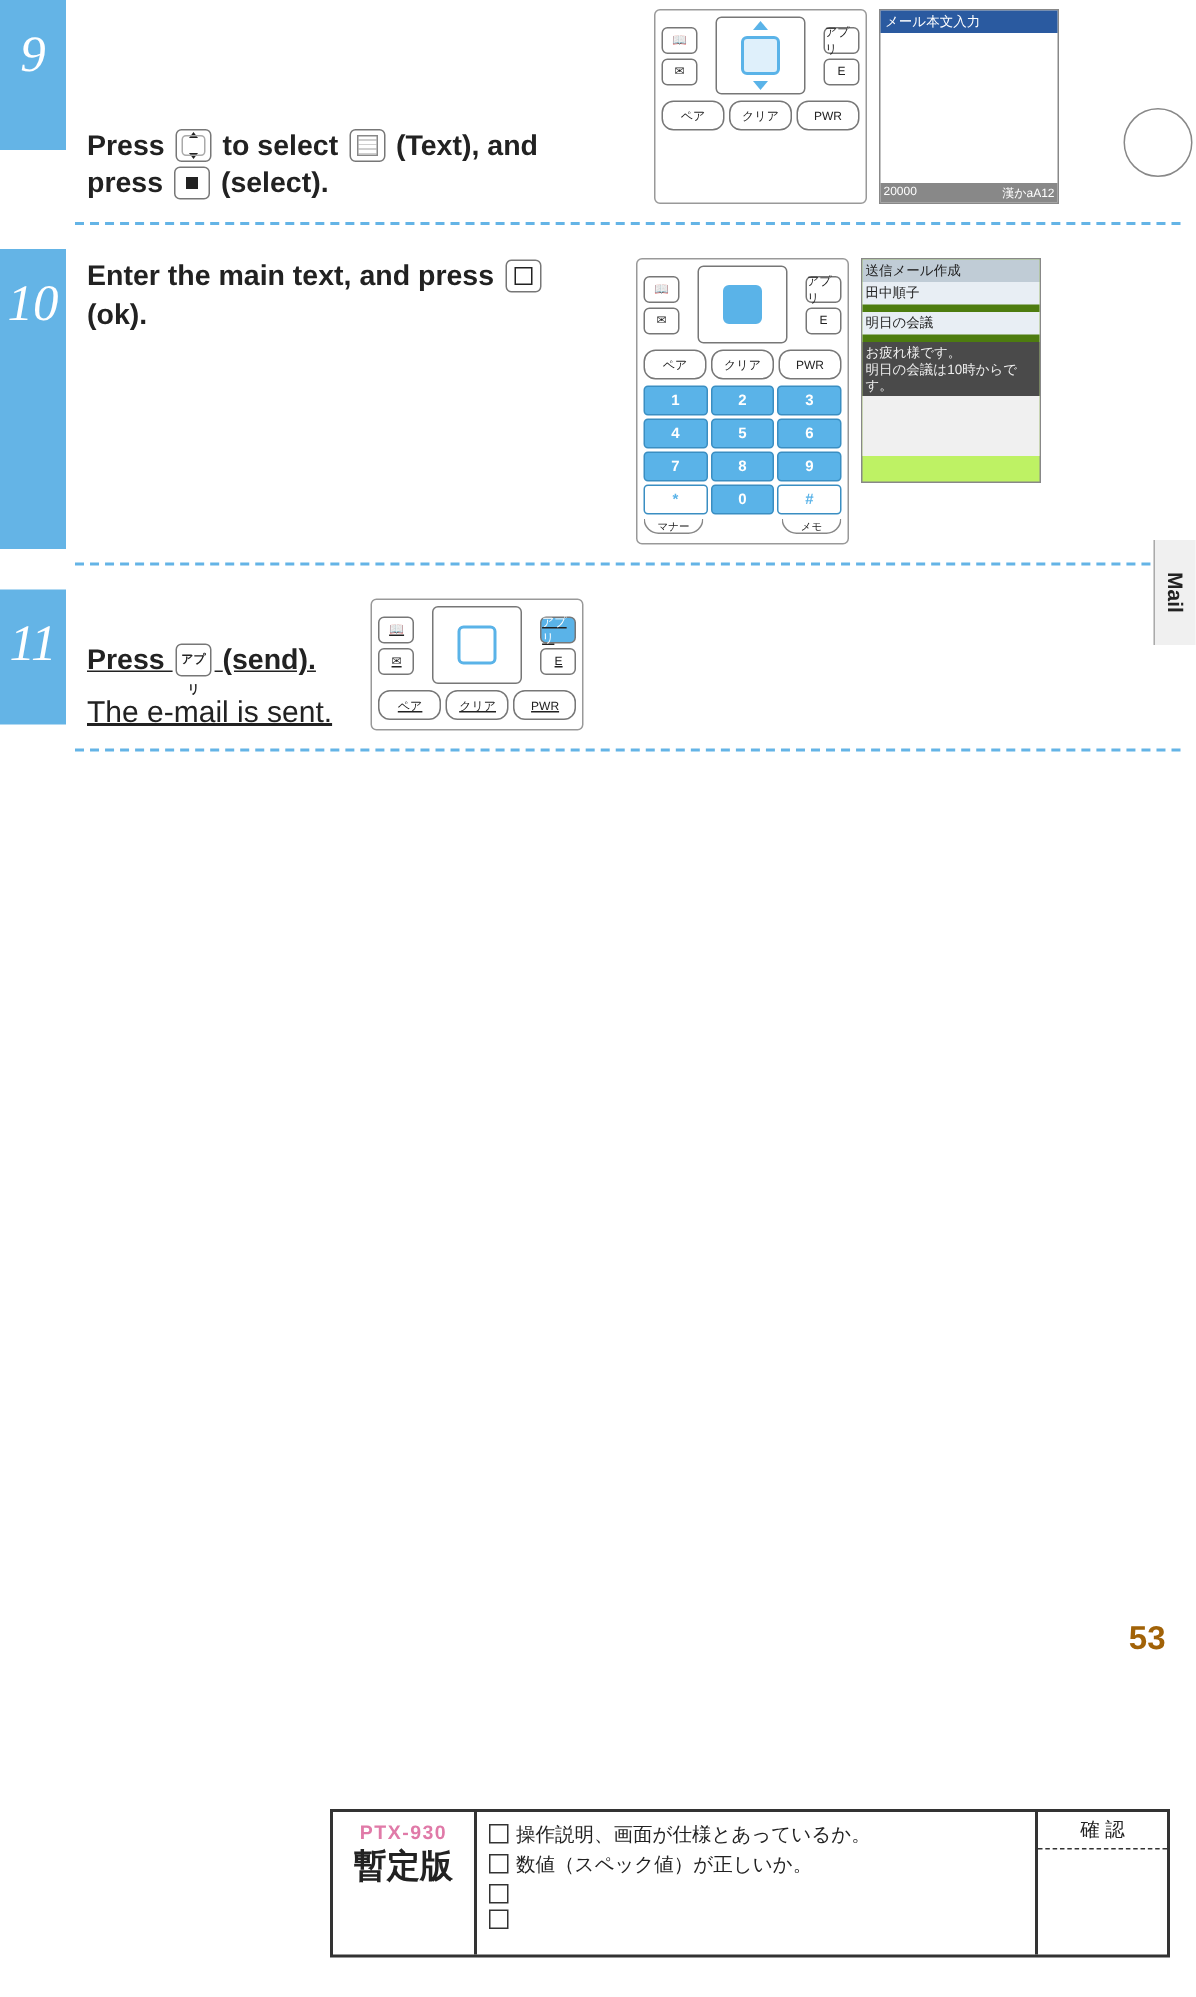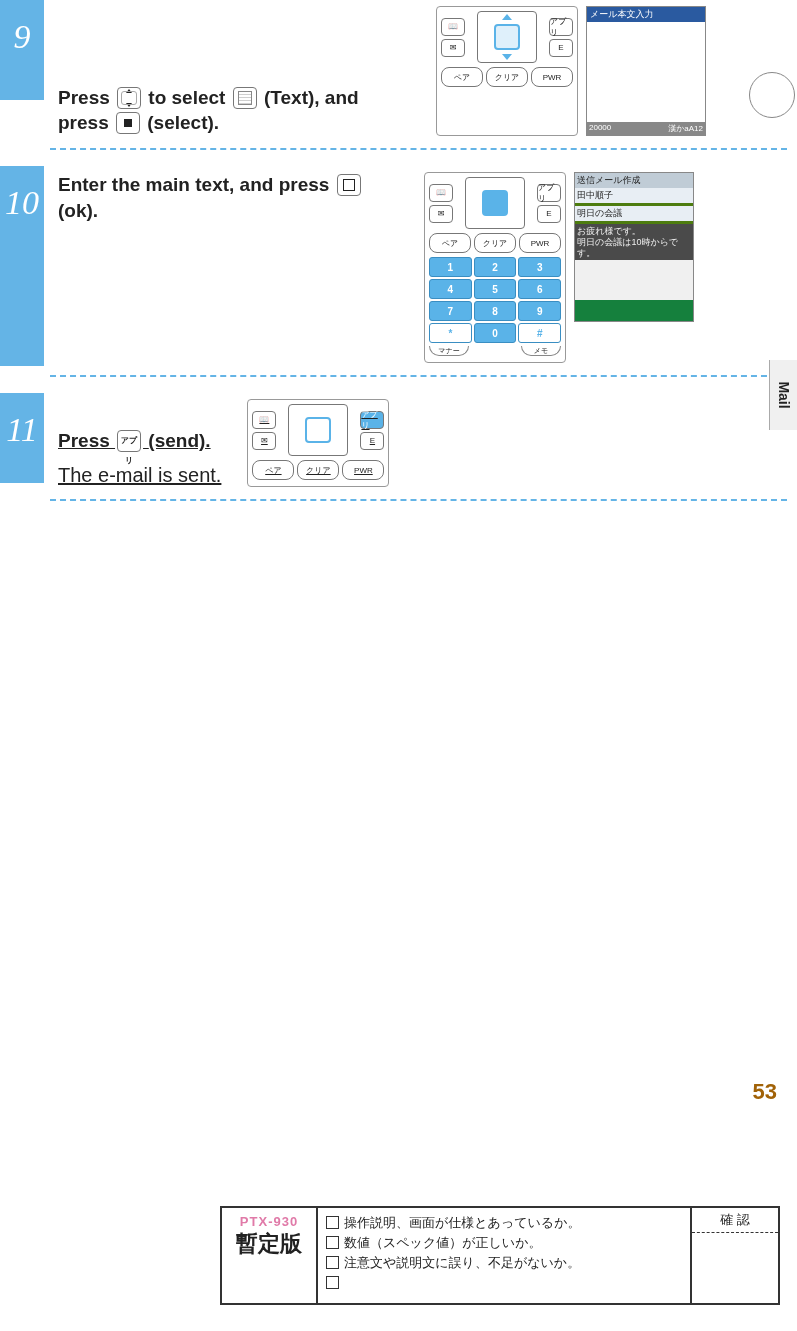--- a/index.html
+++ b/index.html
@@ -81,23 +81,23 @@
   .bottom-arcs { display:flex; justify-content:space-between; margin-top:3px; font-size:7px; }
   .arc { width: 40px; height: 10px; border: 1px solid #888; border-radius: 0 0 10px 10px; border-top: none; text-align: center; }
 
   .screen {
     width: 120px; height: 130px; border: 1px solid #888; background: #fff; font-size: 9px;
     display:flex; flex-direction:column;
   }
   .screen-title { background:#2a5aa0; color:#fff; padding: 1px 3px; font-size: 9px; }
   .screen-body { flex:1; padding:2px; }
   .screen-foot { background:#888; color:#fff; padding:1px 2px; font-size:8px; display:flex; justify-content:space-between; }
-  .screen2 { width: 120px; height: 150px; border:1px solid #888; background:#15803d; font-size:9px; }
+  .screen2 { width: 120px; height: 150px; border:1px solid #888; background:#bef264; font-size:9px; }
   .screen2 .hd { background:#c0ccd6; padding:1px 2px; }
-  .screen2 .row { background:#e8eef4; padding:1px 2px; border-bottom:3px solid #4d7c0f; }
+  .screen2 .row { background:#e8eef4; padding:1px 2px; border-bottom:5px solid #4d7c0f; }
   .screen2 .dark { background:#4a4a4a; color:#eee; padding:2px; line-height:1.2; }
   .screen2 .lt { background:#f0f0f0; padding:2px; }
 
   .circle-callout {
     position: absolute; right: 2px; top: 72px;
     width: 46px; height: 46px; border: 1px solid #888; border-radius: 50%; background:#fff;
   }
 
   .inline-icon {
     display:inline-block; vertical-align:middle; width:24px; height:22px; border:1px solid #777;
@@ -305,21 +305,20 @@
       <div class="chk">
           <div class="box"></div>
           <div>操作説明、画面が仕様とあっているか。</div>
         </div>
       <div class="chk">
           <div class="box"></div>
           <div>数値（スペック値）が正しいか。</div>
         </div>
       <div class="chk">
           <div class="box"></div>
-          <div>注意文や説明文に誤り、不足がないか。</div>
         </div>
       <div class="chk">
           <div class="box"></div>
         </div>
     </div>
     <div class="review-right">
       <div class="hd">確 認</div>
       <div style="height:70px;"></div>
     </div>
   </div>

